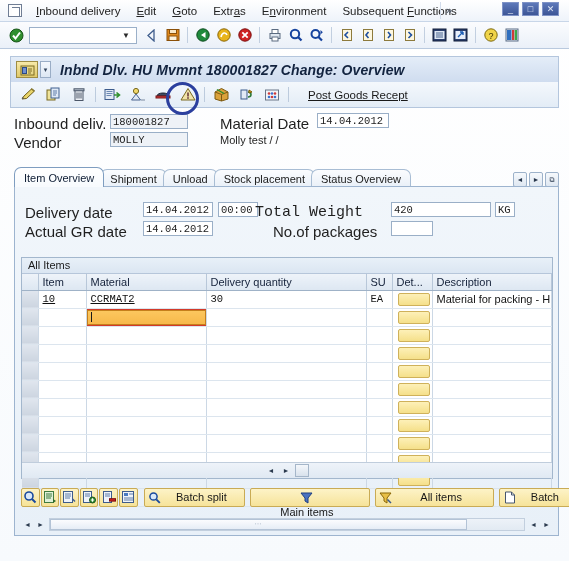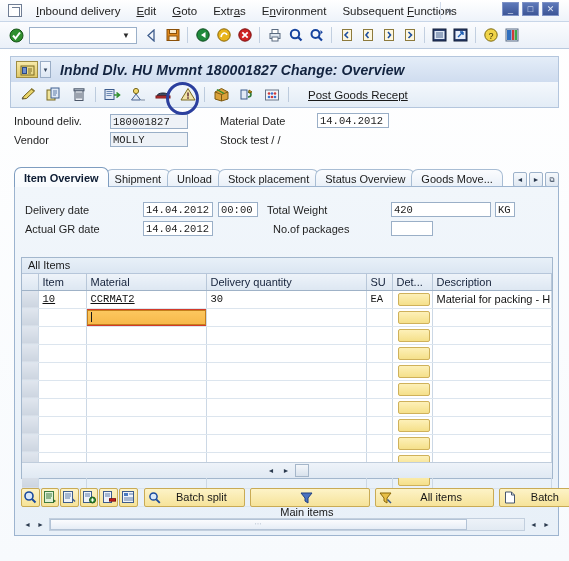--- a/index.html
+++ b/index.html
@@ -156,21 +156,21 @@
     border-radius: 50%;
     z-index: 20;
     pointer-events: none;
   }
 
   
   .hdr {
     position: absolute; top: 112px; left: 10px;
     width: 549px; height: 43px;
   }
-  .fld-label { position: absolute; font-size: 11px; color: #1f1f1f; text-align: right; }
+  .fld-label { position: absolute; font-size: 15px; color: #1f1f1f; text-align: right; }
   .fld-box {
     position: absolute; border: 1px solid #9aafc7;
     background: #eef2f7; height: 15px;
     font-family: "Liberation Mono", monospace; font-size: 10.5px;
     color: #1b1b1b; padding: 0 2px; line-height: 14px;
     overflow: hidden; white-space: nowrap;
   }
   .fld-box.white { background: #ffffff; }
   .fld-static { position: absolute; font-size: 11px; color: #1f1f1f; }
 
@@ -185,21 +185,21 @@
     background: linear-gradient(180deg,#fbfcfe 0%,#e9f0f8 100%);
     border: 1px solid #a8bdd4; border-bottom: none;
     border-radius: 7px 7px 0 0;
     font-size: 11px; color: #1b1b1b;
     display: flex; align-items: center;
     margin-right: -4px;
     white-space: nowrap;
   }
   .tab.active {
     background: linear-gradient(180deg,#ffffff 0%,#f7fafd 100%);
-    font-weight: bold; color: #0d1c33; height: 20px; z-index: 5;
+    font-weight: normal; color: #0d1c33; height: 20px; z-index: 5;
     border-color: #7e9dc0;
   }
   .tabnav {
     position: absolute; right: 0; bottom: 0;
     display: flex; gap: 2px;
   }
   .tabnav-btn {
     width: 14px; height: 15px;
     background: linear-gradient(180deg,#f6f9fc 0%,#dfe8f2 100%);
     border: 1px solid #9db2ca; border-radius: 2px;
@@ -597,57 +597,54 @@
 
   <div class="anno-circle"></div>
 
   <div class="hdr">
     <div class="fld-label" style="left:4px; top:3px;">Inbound deliv.</div>
     <div class="fld-box" style="left:100px; top:2px; width:78px;font-family:Liberation Mono, monospace;">180001827</div>
     <div class="fld-label" style="left:210px; top:3px;">Material Date</div>
     <div class="fld-box white" style="left:307px; top:1px; width:72px;">14.04.2012</div>
     <div class="fld-label" style="left:4px; top:22px;">Vendor</div>
     <div class="fld-box" style="left:100px; top:20px; width:78px;">MOLLY</div>
-    <div class="fld-static" style="left:210px; top:22px;">Stock test / /</div>
+    <div class="fld-static" style="left:210px; top:22px;">Molly test / /</div>
   </div>
 
   <div class="tabstrip">
     <div class="tab active">
         <span>Item Overview</span>
       </div>
     <div class="tab">
         <span>Shipment</span>
       </div>
     <div class="tab">
         <span>Unload</span>
       </div>
     <div class="tab">
         <span>Stock placement</span>
       </div>
     <div class="tab">
         <span>Status Overview</span>
       </div>
-    <div class="tab">
-        <span>Goods Move...</span>
-      </div>
     <div class="tabnav">
       <div class="tabnav-btn">◄</div>
       <div class="tabnav-btn">►</div>
       <div class="tabnav-btn">⧉</div>
     </div>
   </div>
 
   <div class="panel">
     <div class="panel-inner">
 
       <div class="detail">
         <div class="fld-label" style="left:4px; top:3px;">Delivery date</div>
         <div class="fld-box white" style="left:122px; top:1px; width:70px;">14.04.2012</div>
         <div class="fld-box white" style="left:197px; top:1px; width:40px;">00:00</div>
-        <div class="fld-label" style="left:246px; top:3px;">Total Weight</div>
+        <div class="fld-label" style="left:234px; top:3px;font-family:Liberation Mono, monospace;">Total Weight</div>
         <div class="fld-box white" style="left:370px; top:1px; width:100px;">420</div>
         <div class="fld-box white" style="left:474px; top:1px; width:20px;">KG</div>
         <div class="fld-label" style="left:4px; top:22px;">Actual GR date</div>
         <div class="fld-box white" style="left:122px; top:20px; width:70px;">14.04.2012</div>
         <div class="fld-label" style="left:252px; top:22px;">No.of packages</div>
         <div class="fld-box white" style="left:370px; top:20px; width:42px;"></div>
       </div>
 
       <div class="items-wrap">
         <div class="items-title">All Items</div>

